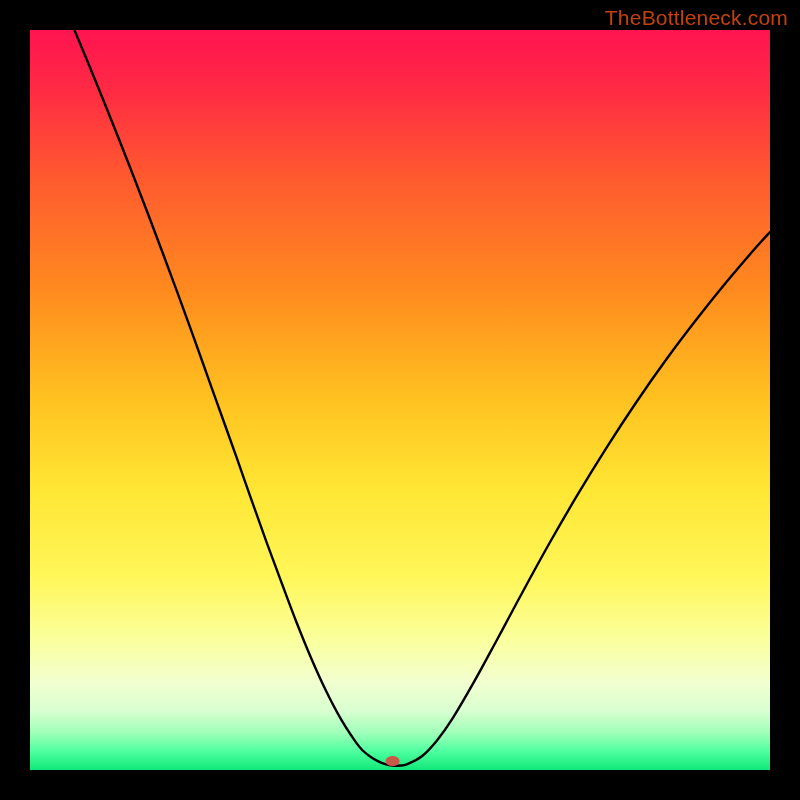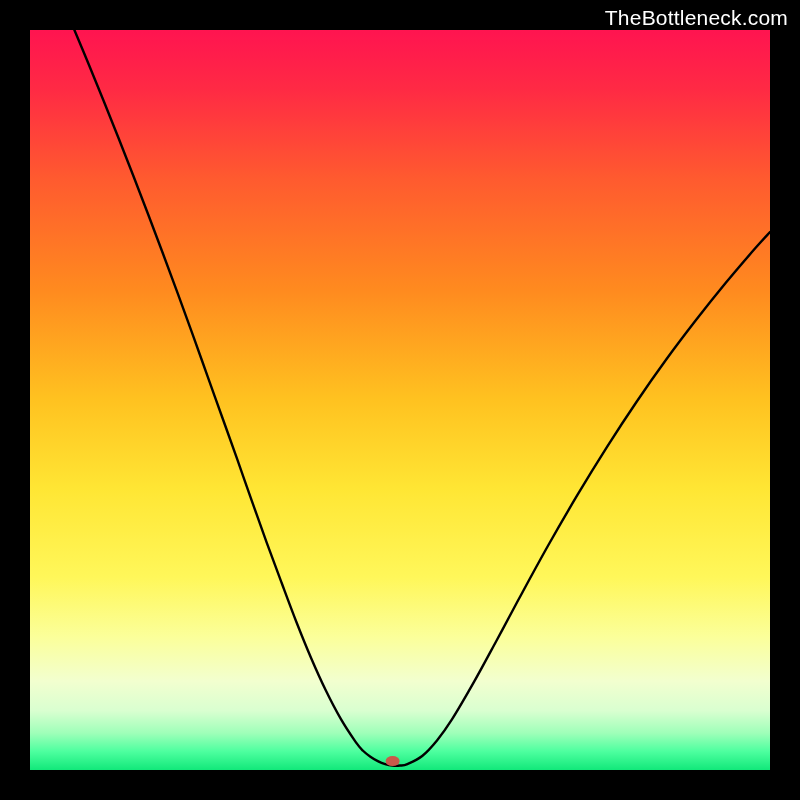--- a/index.html
+++ b/index.html
@@ -16,21 +16,21 @@
     left: 0;
     top: 0;
     width: 800px;
     height: 800px;
     background: #000;
   }
   .watermark {
     position: absolute;
     top: 6px;
     right: 12px;
-    color: #ffffff;
+    color: #c2410c;
     font-size: 21px;
     letter-spacing: 0.2px;
     font-weight: 500;
     user-select: none;
   }
   .plot-wrap {
     position: absolute;
     left: 30px;
     top: 30px;
     width: 740px;

